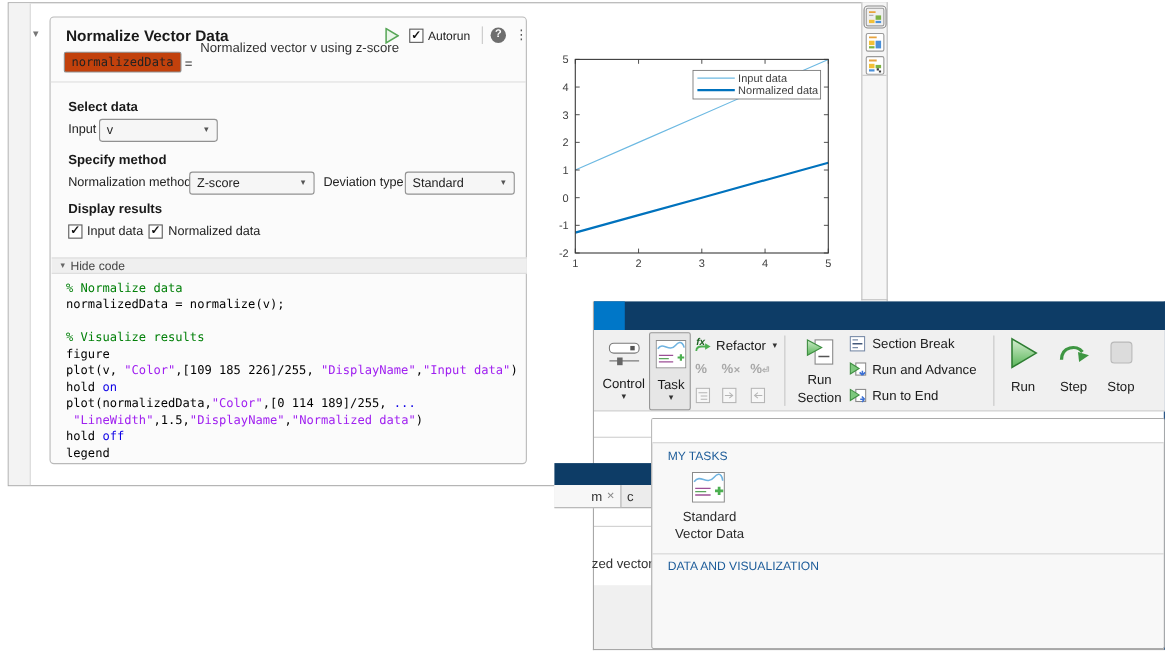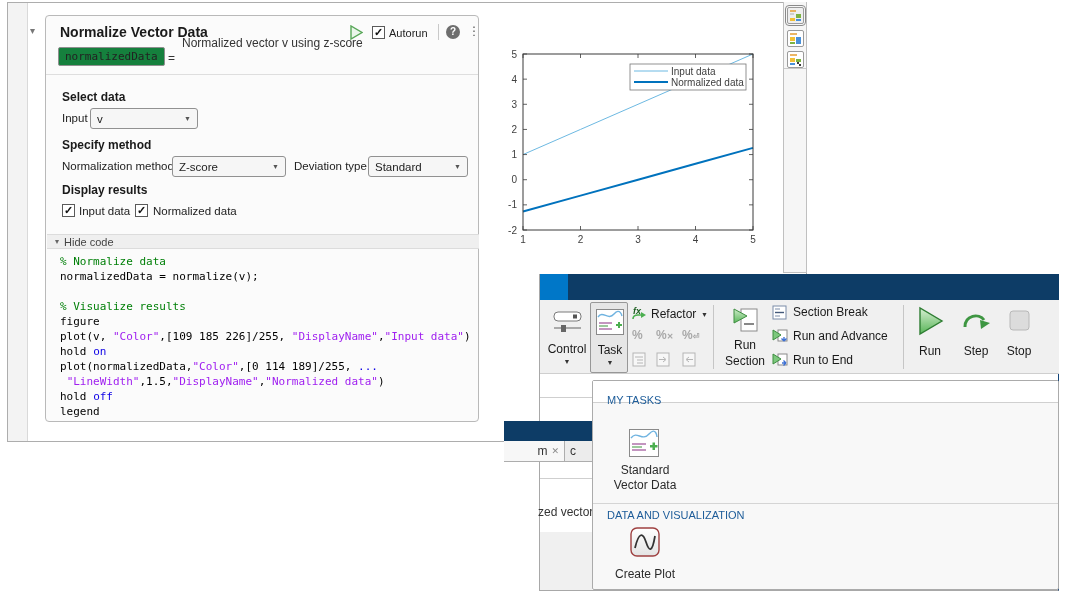--- a/index.html
+++ b/index.html
@@ -14,21 +14,21 @@
 
   .task-panel { left:37px; top:12px; width:434px; height:407px; background:#fbfbfb; border:1px solid #b9b9b9; border-radius:4px; }
   .tp-title { left:14px; top:8px; font-size:14px; font-weight:bold; color:#1a1a1a; }
   .tp-play { left:304px; top:9px; }
   .tp-cb-box { width:13px; height:13px; background:#fff; border:1px solid #5a5a5a; font-size:11px; line-height:11px; text-align:center; color:#111; font-weight:bold; }
   .tp-autorun-box { left:326px; top:10px; }
   .tp-autorun-label { left:343px; top:11px; font-size:11px; color:#222; }
   .tp-vdiv { left:392px; top:8px; width:1px; height:16px; background:#c9c9c9; }
   .tp-help { left:400px; top:9px; width:14px; height:14px; border-radius:50%; background:#6e6e6e; color:#fff; font-size:10px; font-weight:bold; text-align:center; line-height:14px; }
   .tp-dots { left:422px; top:8px; font-size:12px; color:#555; letter-spacing:0; }
-  .tp-varbox { left:12px; top:31px; height:19px; background:#15803d; border:1px solid #8f8f8f; border-radius:2px; font-family:"DejaVu Sans Mono", monospace; font-size:11px; color:#222; padding:2px 6px; display:inline-block; }
+  .tp-varbox { left:12px; top:31px; height:19px; background:#c2410c; border:1px solid #8f8f8f; border-radius:2px; font-family:"DejaVu Sans Mono", monospace; font-size:11px; color:#222; padding:2px 6px; display:inline-block; }
   .tp-eq { left:122px; top:35px; font-size:12px; color:#333; }
   .tp-summary { left:136px; top:20px; font-size:12px; color:#333; }
   .tp-hdivider { left:0; top:58px; width:432px; height:1px; background:#dedede; }
 
   .sec-header { font-size:12px; font-weight:bold; color:#1a1a1a; }
   .fld-label { font-size:11.5px; color:#222; }
   .dropdown { height:21px; background:#f6f6f6; border:1px solid #919191; border-radius:3px; font-size:11.5px; color:#222; display:flex; align-items:center; padding:0 6px; justify-content:space-between; cursor:pointer; }
   .dd-arrow { font-size:7px; color:#555; margin-left:6px; }
   .cb-label { font-size:11.5px; color:#222; }
 
@@ -368,46 +368,33 @@
     <div class="abs frag-tab2"><span>c</span></div>
   </div>
   <div class="abs frag-line" style="left:540px; top:397px; width:52px;"></div>
   <div class="abs frag-line" style="left:540px; top:478px; width:52px;"></div>
   <div class="abs frag-text" style="left:538px; top:505px;">zed vector</div>
   <div class="abs frag-line" style="left:540px; top:531px;" style2=""></div>
   <div class="abs" style="left:540px; top:532px; width:52px; height:58px; background:#f0f0f0;"></div>
 
   <div class="abs gallery">
     <div class="abs gal-top"></div>
-    <div class="abs gal-header" style="left:14px; top:13px;">MY TASKS</div>
+    <div class="abs gal-header" style="left:14px; top:28px;">MY TASKS</div>
 
     <div class="abs gal-item" style="left:14px; top:44px; width:76px; height:70px;">
       <svg class="abs" style="left:22px; top:4px;" width="30" height="28">
         <rect x="0.5" y="0.5" width="29" height="27" fill="#fff" stroke="#8a8a8a"></rect>
         <path d="M2 9 C 8 1, 13 13, 20 5 S 28 8, 28 8" stroke="#6fb3e0" stroke-width="1.4" fill="none"></path>
         <line x1="3" y1="15" x2="17" y2="15" stroke="#9c4f96" stroke-width="1.2"></line>
         <line x1="3" y1="18" x2="13" y2="18" stroke="#5da55d" stroke-width="1.2"></line>
         <line x1="3" y1="21" x2="17" y2="21" stroke="#9c4f96" stroke-width="1.2"></line>
         <path d="M21 16 h2.5 v-2.5 h2.5 v2.5 h2.5 v2.5 h-2.5 v2.5 h-2.5 v-2.5 h-2.5 z" fill="#4caf50"></path>
       </svg>
       <div class="abs gal-item-label" style="left:0; top:38px; width:76px;">Standard</div>
       <div class="abs gal-item-label" style="left:0; top:53px; width:76px;">Vector Data</div>
     </div>
 
     <div class="abs gal-divider"></div>
     <div class="abs gal-header" style="left:14px; top:128px;">DATA AND VISUALIZATION</div>
 
-    <div class="abs gal-item" style="left:14px; top:144px; width:76px; height:60px;">
-      <svg class="abs" style="left:23px; top:2px;" width="30" height="30">
-        <defs>
-            <linearGradient id="g3" x1="0" y1="0" x2="0" y2="1">
-              <stop offset="0" stop-color="#ffffff"></stop>
-              <stop offset="1" stop-color="#e4e4e4"></stop>
-            </linearGradient>
-          </defs>
-        <rect x="1" y="1" width="28" height="28" rx="6" fill="url(#g3)" stroke="#9e4040" stroke-width="1.4"></rect>
-        <path d="M5 21 C 9 4, 13 6, 16 15 S 22 27, 25 9" stroke="#333" stroke-width="1.8" fill="none"></path>
-      </svg>
-      <div class="abs gal-item-label" style="left:0; top:42px; width:76px;">Create Plot</div>
-    </div>
   </div>
 
 </div>
 
 </body></html>

